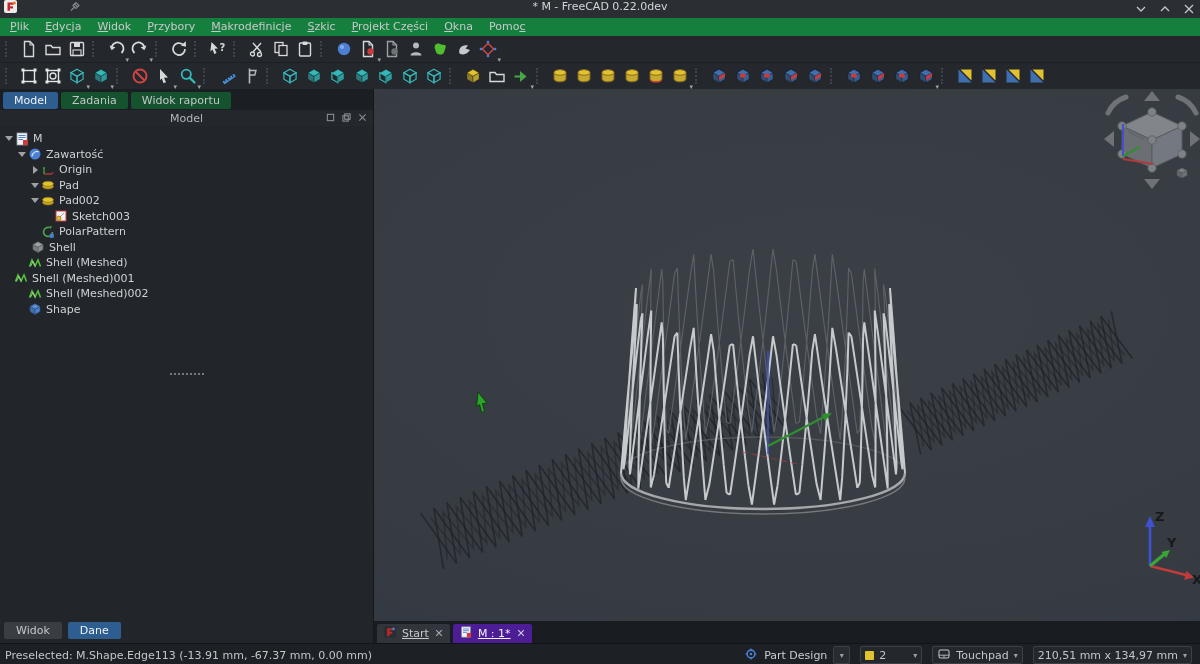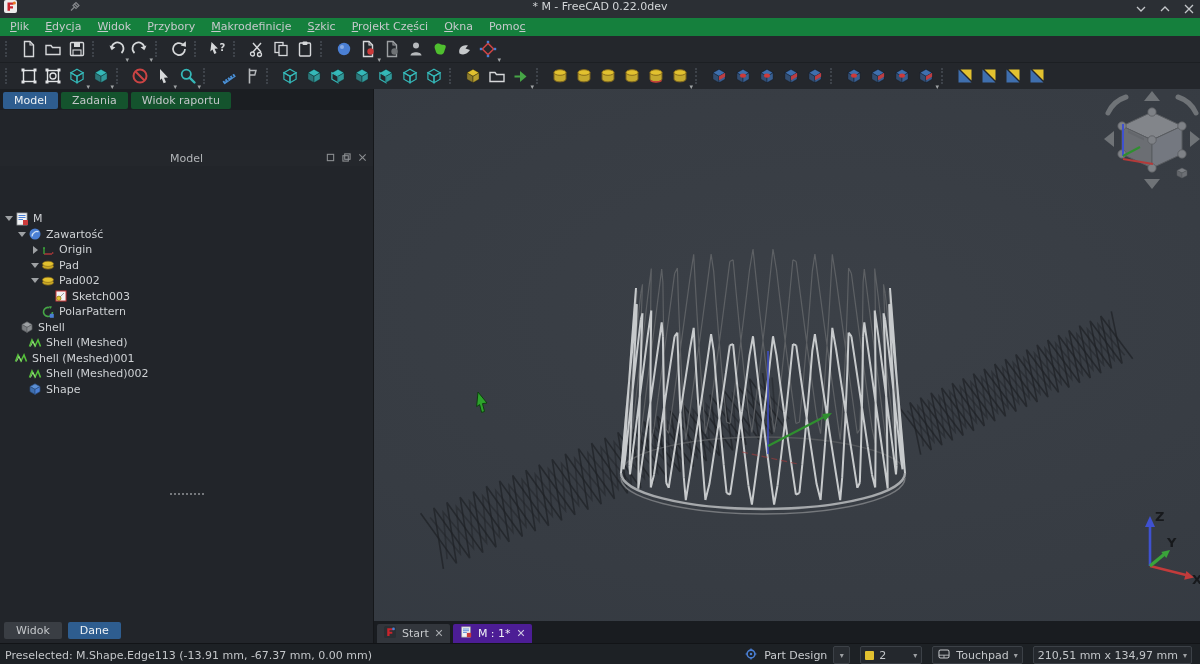--- a/index.html
+++ b/index.html
@@ -18,21 +18,21 @@
   .menuitem{padding:0 8px;line-height:18px;color:#c6c9cc;}
   .menuitem u{text-decoration:underline;}
   
   .toolbar{height:26px;background:#24272c;display:flex;align-items:center;padding-left:2px;}
   .toolbar + .toolbar{border-top:1px solid #1c1f23;}
   .grip{width:6px;height:16px;margin:0 4px 0 3px;border-left:2px dotted #3e434a;}
   .tbtn{width:24px;height:24px;display:flex;align-items:center;justify-content:center;position:relative;border-radius:2px;}
   .tbtn .dd{position:absolute;right:-1px;bottom:-3px;font-size:7px;color:#a0a3a6;}
   
   .main{display:flex;height:554px;}
-  .leftpanel{width:373px;background:#22252a;border-right:1px solid #15171a;display:flex;flex-direction:column;gap:40px;}
+  .leftpanel{width:373px;background:#22252a;border-right:1px solid #15171a;display:flex;flex-direction:column;}
   .paneltabs{height:20px;background:#1b1e22;display:flex;align-items:flex-end;gap:3px;padding:0 0 1px 3px;}
   .ptab{padding:2px 11px;border-radius:2px;background:#14532d;color:#c3c6c9;}
   .ptab.active{background:#2e5d8f;color:#eef2f5;}
   .panelheader{height:16px;display:flex;align-items:center;position:relative;background:#24272c;}
   .panelheader .ph-title{position:absolute;left:0;right:0;text-align:center;color:#b2b5b8;font-size:11px;}
   .panelheader .ph-icons{position:absolute;right:6px;display:flex;gap:7px;}
   .treewrap{height:238px;padding-top:5px;overflow:hidden;}
   .trow{height:15.5px;display:flex;align-items:center;}
   .texp{width:10px;height:10px;display:flex;align-items:center;justify-content:center;flex:0 0 10px;}
   .tri-open{width:0;height:0;border-left:4px solid transparent;border-right:4px solid transparent;border-top:5px solid #9ea1a4;}
@@ -44,21 +44,21 @@
   .panelspacer{flex:1;}
   .panelbtns{height:26px;display:flex;align-items:center;gap:6px;padding-left:4px;}
   .pbtn{padding:2px 12px;border-radius:2px;background:#3a3e44;color:#c3c6c9;}
   .pbtn.active{background:#2e5d8f;color:#eef2f5;}
   
   .rightcol{flex:1;display:flex;flex-direction:column;}
   .scene{flex:1;position:relative;
      background:radial-gradient(ellipse 120% 95% at 55% 42%, #3b4047 0%, #373c43 55%, #323840 100%);}
   .scene svg{position:absolute;left:0;top:0;}
   .doctabs{height:22px;background:#191c20;display:flex;align-items:flex-end;gap:3px;padding-left:3px;}
-  .dtab{height:19px;display:flex;align-items:center;gap:6px;padding:0 7px;border-radius:2px 2px 0 0;background:#32363c;color:#c5c8cb;}
+  .dtab{height:19px;display:flex;align-items:center;gap:6px;padding:0 7px;border-radius:2px 2px 0 0;background:#32363c;color:#c5c8cb;text-decoration:underline;}
   .dtab.active{background:#4c1d95;color:#f0f3f6;align-items:center;}
   
   .statusbar{height:22px;background:#1d2125;border-top:1px solid #121417;display:flex;align-items:center;}
   .sbmsg{padding-left:5px;color:#c3c6c9;}
   .sbspacer{flex:1;}
   .sbright{display:flex;align-items:center;gap:10px;margin-right:8px;}
   .wbsel{display:flex;align-items:center;gap:6px;}
   .ddbox{width:15px;height:16px;border:1px solid #3c4147;background:#282c31;border-radius:2px;
          display:flex;align-items:center;justify-content:center;font-size:8px;color:#9da0a3;}
   .combo{display:flex;align-items:center;height:16px;border:1px solid #3c4147;background:#24282d;
@@ -606,21 +606,21 @@
           </div>
           <div class="trow" style="padding-left: 30px;">
             <span class="texp"></span>
             <span class="ticon"><svg width="14" height="14" viewBox="0 0 14 14">
                 <path d="M11.5 7a4.5 4.5 0 1 1-3-4.3" fill="none" stroke="#46a546" stroke-width="1.6"></path>
                 <path d="M8 1l3 .5L9.5 4z" fill="#46a546"></path>
                 <rect x="8.8" y="8.8" width="4" height="4" fill="#4a7fd4"></rect>
               </svg></span>
             <span class="tlabel">PolarPattern</span>
           </div>
-          <div class="trow" style="padding-left: 9px;">
+          <div class="trow" style="padding-left: 20px;">
             <span class="texp"></span>
             <span class="ticon"><svg width="14" height="14" viewBox="0 0 14 14">
                 <path d="M7 1.8 12 4.6 7 7.4 2 4.6Z" fill="#9ea1a4" stroke="#5e6164" stroke-width=".7"></path>
                 <path d="M2 4.6 7 7.4v5L2 9.6Z" fill="#7b7e81" stroke="#5e6164" stroke-width=".7"></path>
                 <path d="M12 4.6 7 7.4v5l5-2.8z" fill="#8b8e91" stroke="#5e6164" stroke-width=".7"></path>
               </svg></span>
             <span class="tlabel">Shell</span>
           </div>
           <div class="trow" style="padding-left: 17px;">
             <span class="texp"></span>

